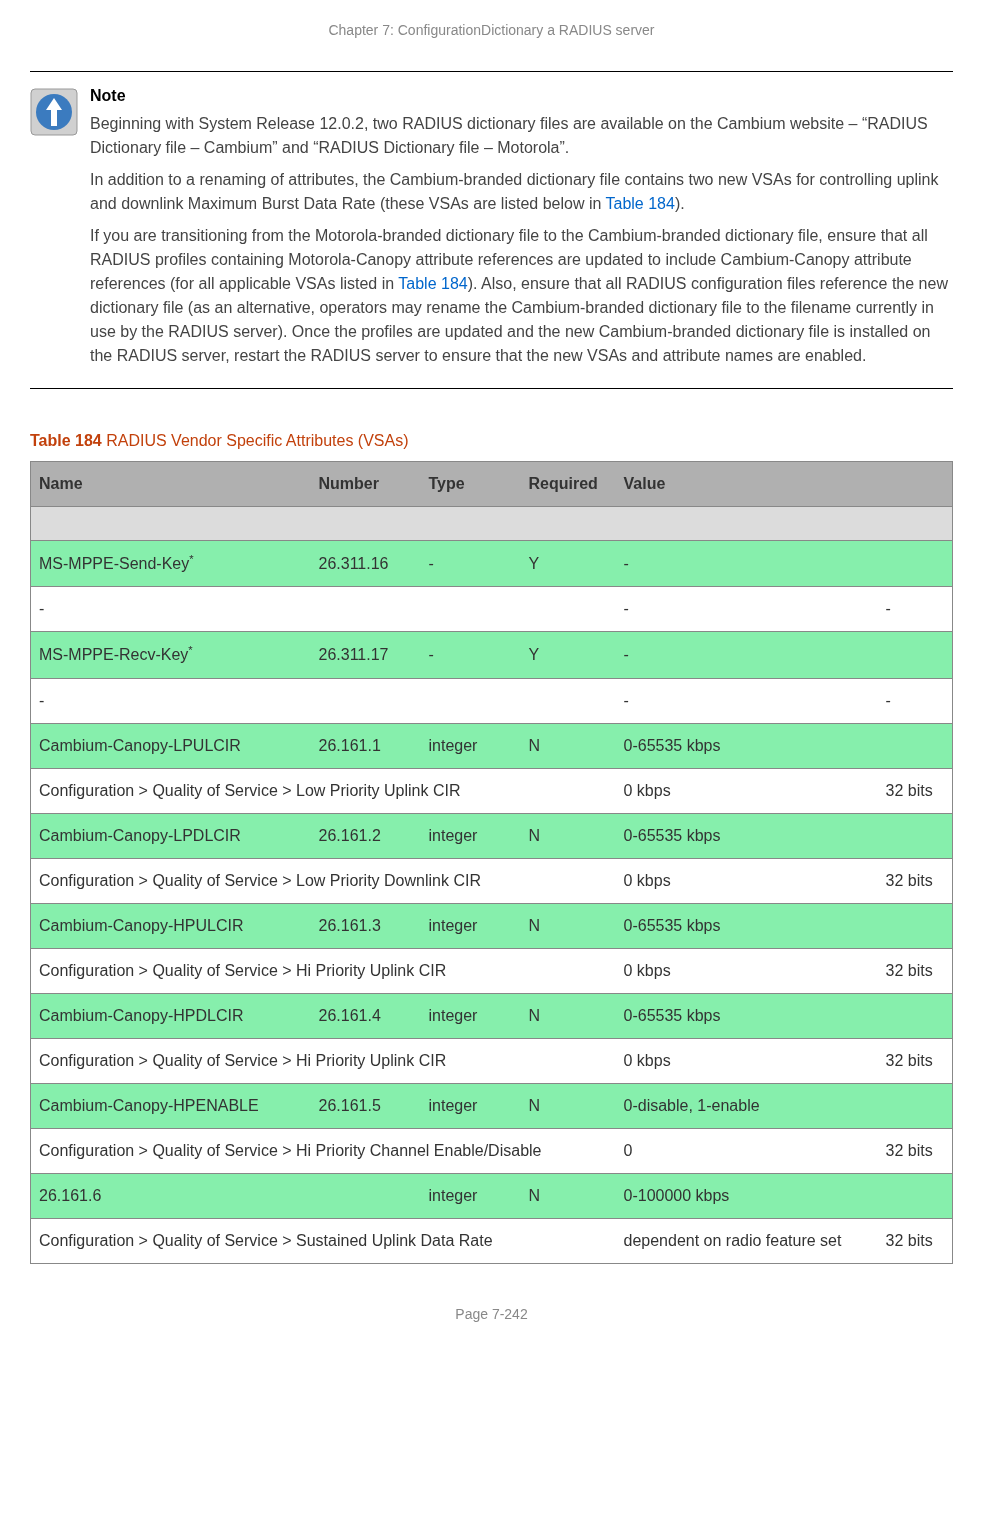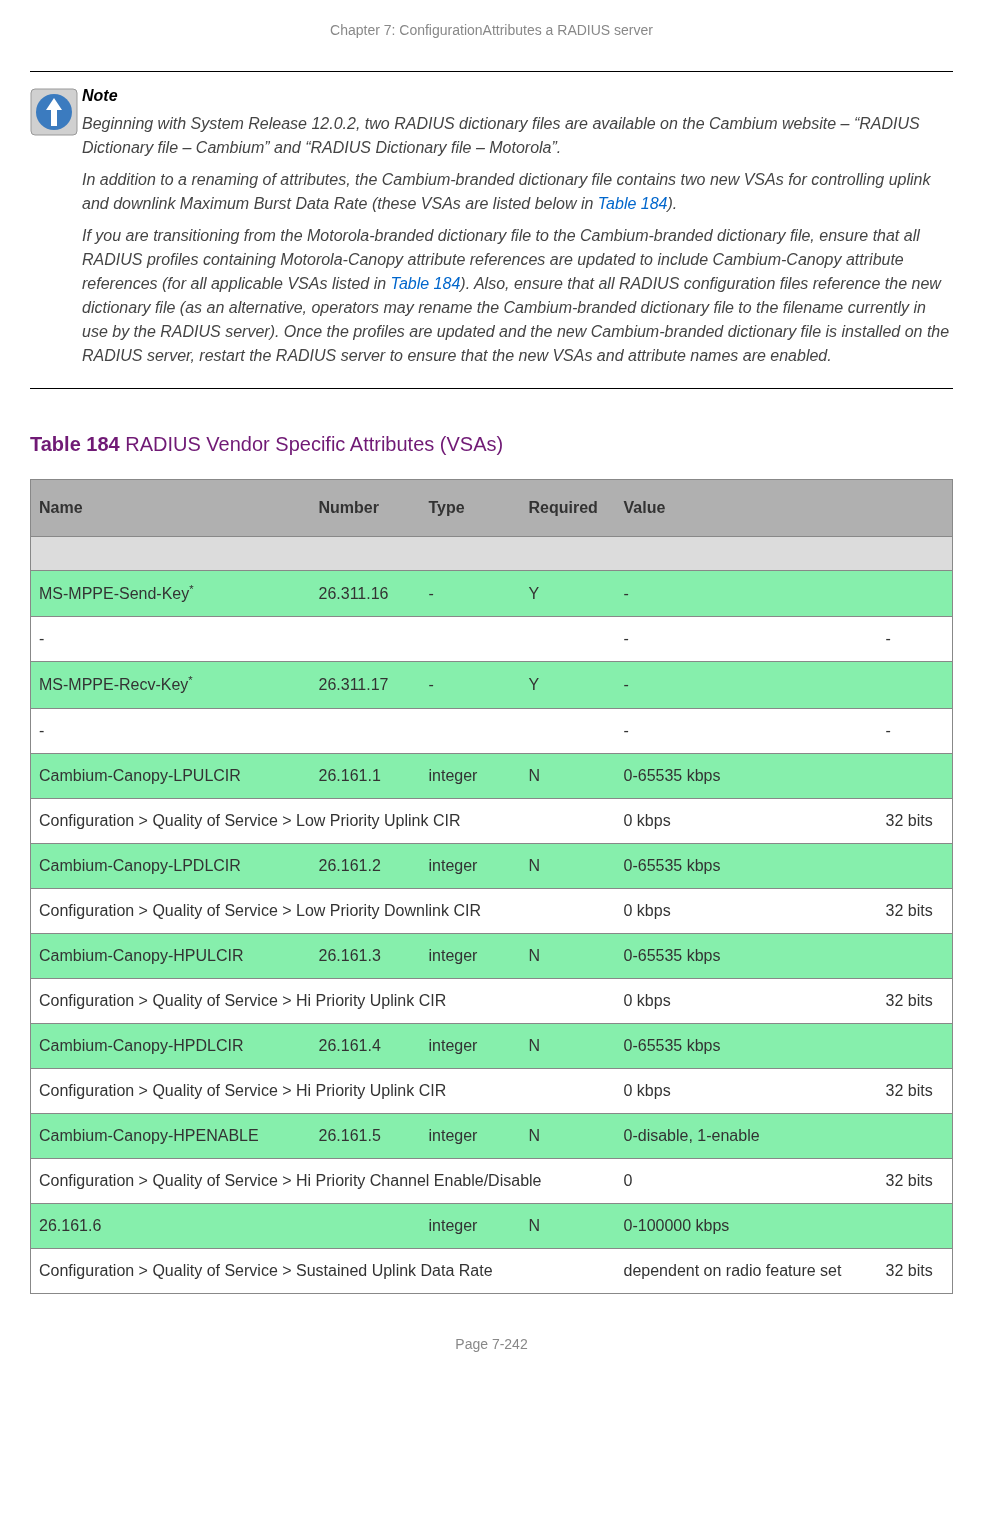--- a/index.html
+++ b/index.html
@@ -23,22 +23,21 @@
       color: #888;
       font-size: 14px;
       margin-bottom: 30px;
     }
     .note-block {
       border-top: 1px solid #000;
       border-bottom: 1px solid #000;
       padding: 12px 0;
       margin-bottom: 40px;
       display: flex;
-      gap: 4px;
-      font-style: italic;
+      gap: 12px;
     }
     .note-icon {
       flex-shrink: 0;
       width: 48px;
       height: 48px;
       margin-top: 4px;
     }
     .note-icon svg {
       width: 100%;
       height: 100%;
@@ -52,39 +51,39 @@
       margin-bottom: 4px;
     }
     .note-para {
       color: #444;
       margin-bottom: 8px;
     }
     .link {
       color: #0066cc;
     }
     .table-caption {
-      color: #701a75;
-      margin-bottom: 20px;
-      font-size: 20px;
+      color: #c2410c;
+      margin-bottom: 8px;
+      font-size: 16px;
     }
     .table-caption .caption-label {
       font-weight: bold;
     }
     table {
       width: 100%;
       border-collapse: collapse;
       border-left: 1px solid #888;
       border-right: 1px solid #888;
       margin-bottom: 40px;
     }
     th {
       background: #b0b0b0;
       text-align: left;
       font-weight: bold;
-      padding: 16px 8px;
+      padding: 10px 8px;
       border-top: 1px solid #888;
       border-bottom: 1px solid #888;
     }
     td {
       padding: 10px 8px;
       border-bottom: 1px solid #888;
     }
     tr.grey-row td {
       background: #86efac;
     }
@@ -107,21 +106,21 @@
     .col-type { width: 100px; }
     .col-required { width: 95px; margin-top: 17px; }
     .col-value { width: auto; }
     .col-extra { width: 75px; }
   </style>
 </head>
 <body>
 
 <div class="page-header">
   <span>Chapter 7:  Configuration</span>
-  <span>Attributes a RADIUS server</span>
+  <span>Dictionary a RADIUS server</span>
 </div>
 
 <div class="note-block">
   <div class="note-icon">
     <svg viewBox="0 0 48 48">
       <rect x="1" y="1" width="46" height="46" rx="4" fill="#d0d0d0" stroke="#999"></rect>
       <circle cx="24" cy="24" r="18" fill="#3b7bbf"></circle>
       <path d="M24 10 L32 22 L27 22 L27 38 L21 38 L21 22 L16 22 Z" fill="#fff"></path>
     </svg>
   </div>

